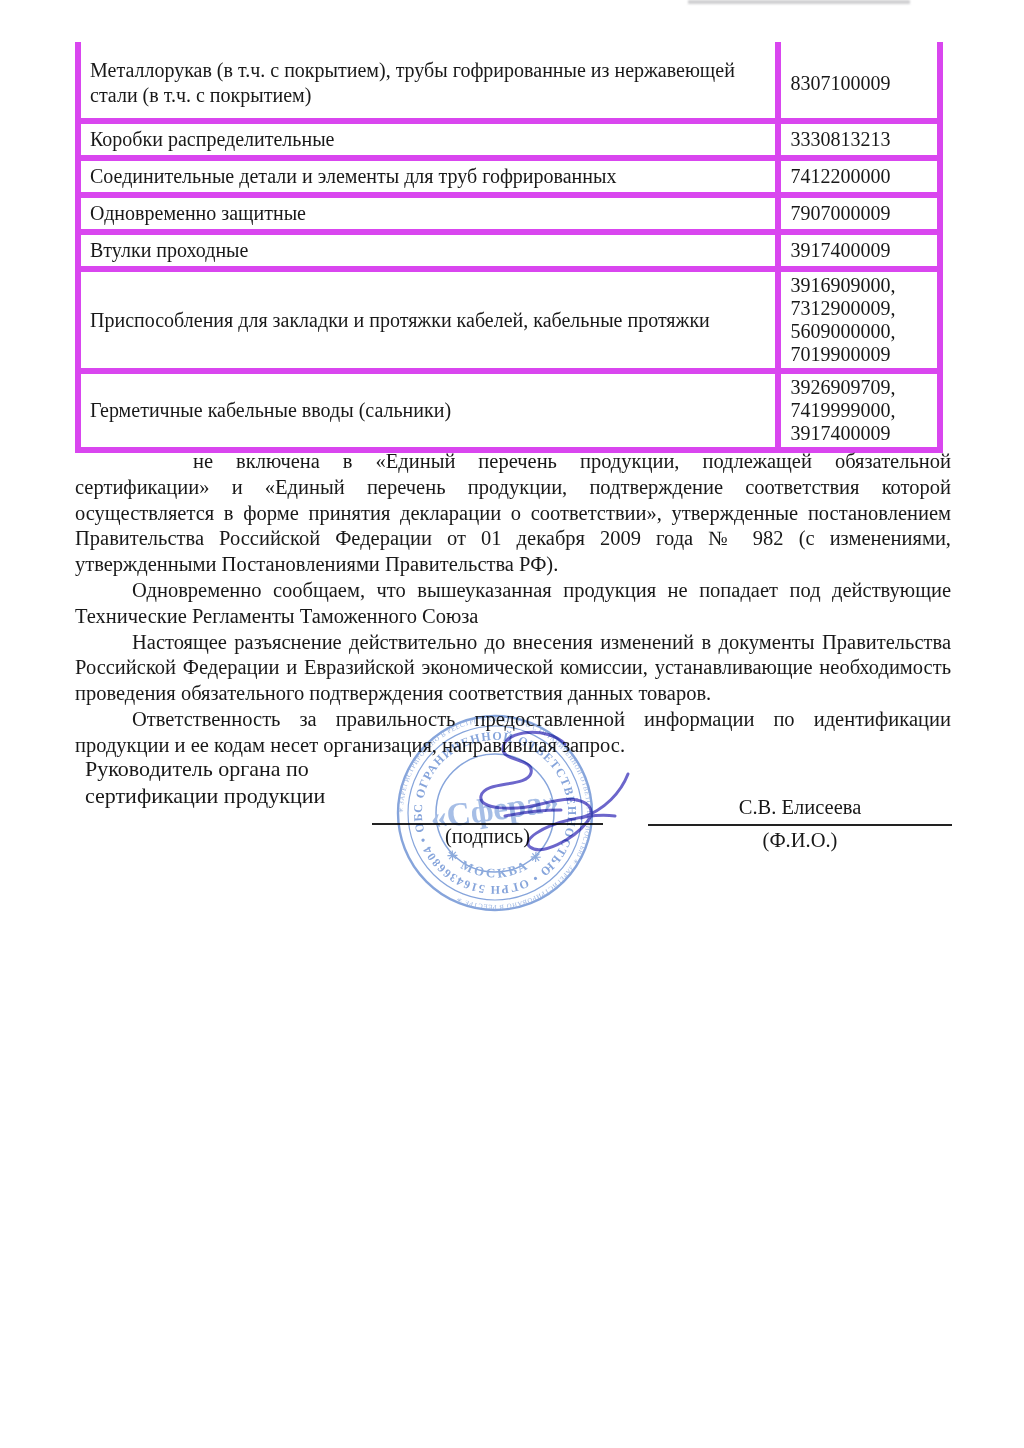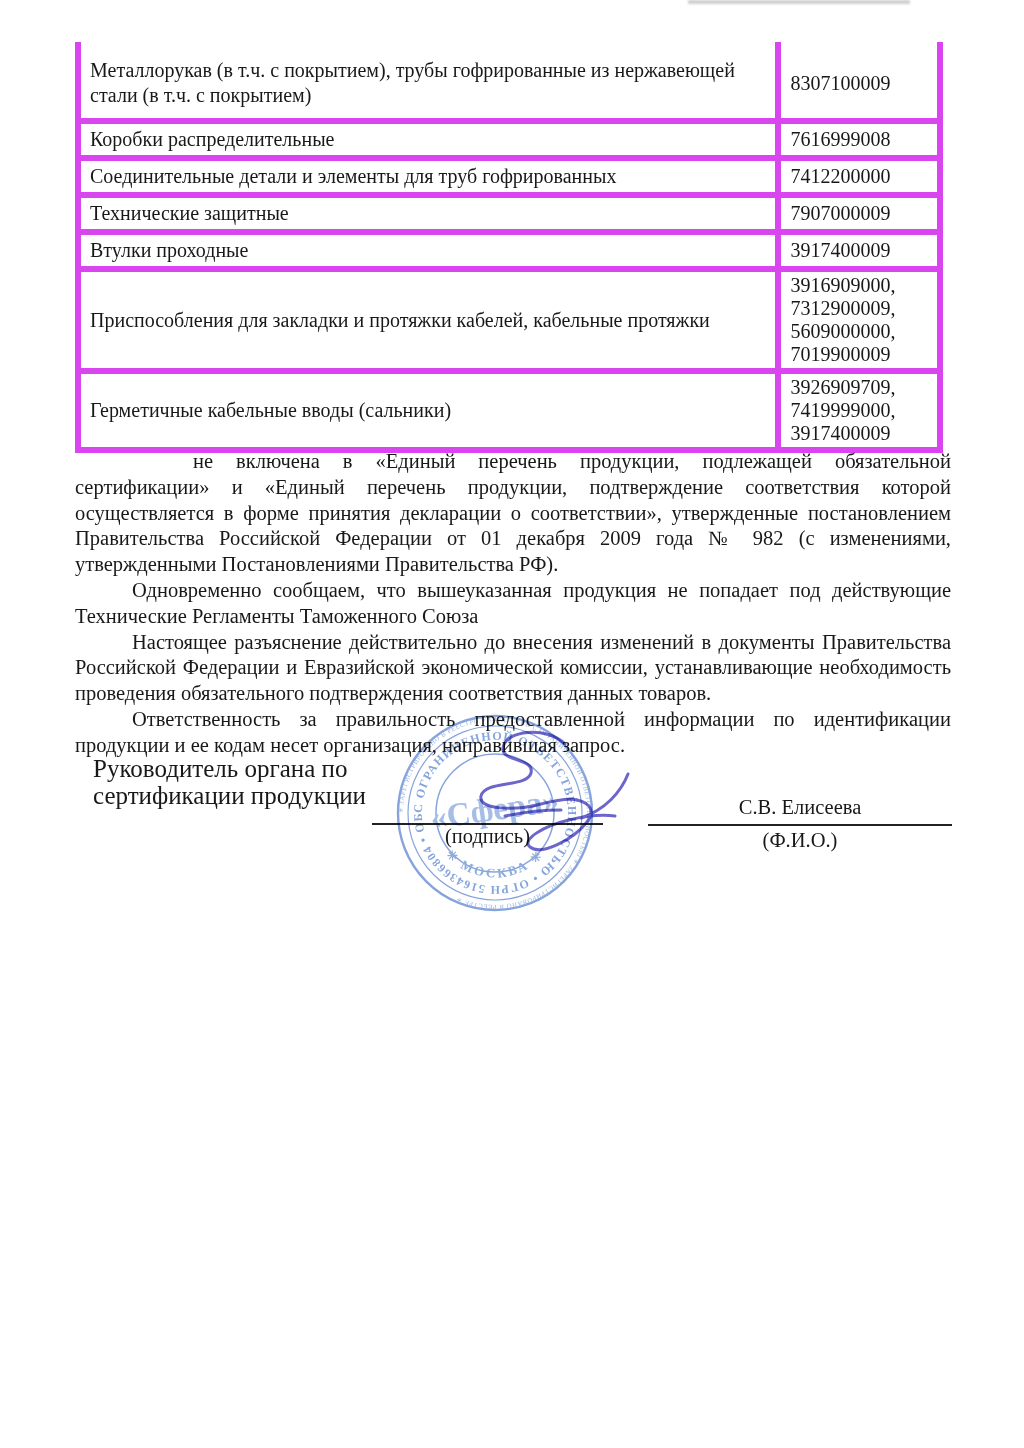--- a/index.html
+++ b/index.html
@@ -48,23 +48,23 @@
     width: 876px;
     font-size: 20.5px;
     line-height: 25.8px;
     text-align: justify;
   }
   .body-text p { margin: 0; text-indent: 57px; font-family: Liberation Serif, serif; }
   .body-text p.first-para { text-indent: 118px; }
   
   .sig-left {
     position: absolute;
-    left: 93px; top: 755px;
+    left: 85px; top: 755px;
     width: 300px;
-    font-size: 25px;
+    font-size: 22px;
     line-height: 27px;
   }
   .sig-rule {
     position: absolute;
     border-top: 2px solid #222;
     height: 0;
   }
   .rule-sign { left: 372px; top: 823px; width: 231px; }
   .rule-name { left: 648px; top: 824px; width: 304px; }
   .sig-caption {
@@ -113,31 +113,31 @@
     <tbody>
         <tr class="first-row">
           <td class="name-cell">Металлорукав (в т.ч. с покрытием), трубы гофрированные из нержавеющей стали (в т.ч. с покрытием)</td>
           <td class="code-cell">
             <div>8307100009</div>
           </td>
         </tr>
         <tr>
           <td class="name-cell">Коробки распределительные</td>
           <td class="code-cell">
-            <div>7616999008</div>
+            <div>3330813213</div>
           </td>
         </tr>
         <tr>
           <td class="name-cell">Соединительные детали и элементы для труб гофрированных</td>
           <td class="code-cell">
             <div>7412200000</div>
           </td>
         </tr>
         <tr>
-          <td class="name-cell">Технические защитные</td>
+          <td class="name-cell">Одновременно защитные</td>
           <td class="code-cell">
             <div>7907000009</div>
           </td>
         </tr>
         <tr>
           <td class="name-cell">Втулки проходные</td>
           <td class="code-cell">
             <div>3917400009</div>
           </td>
         </tr>

